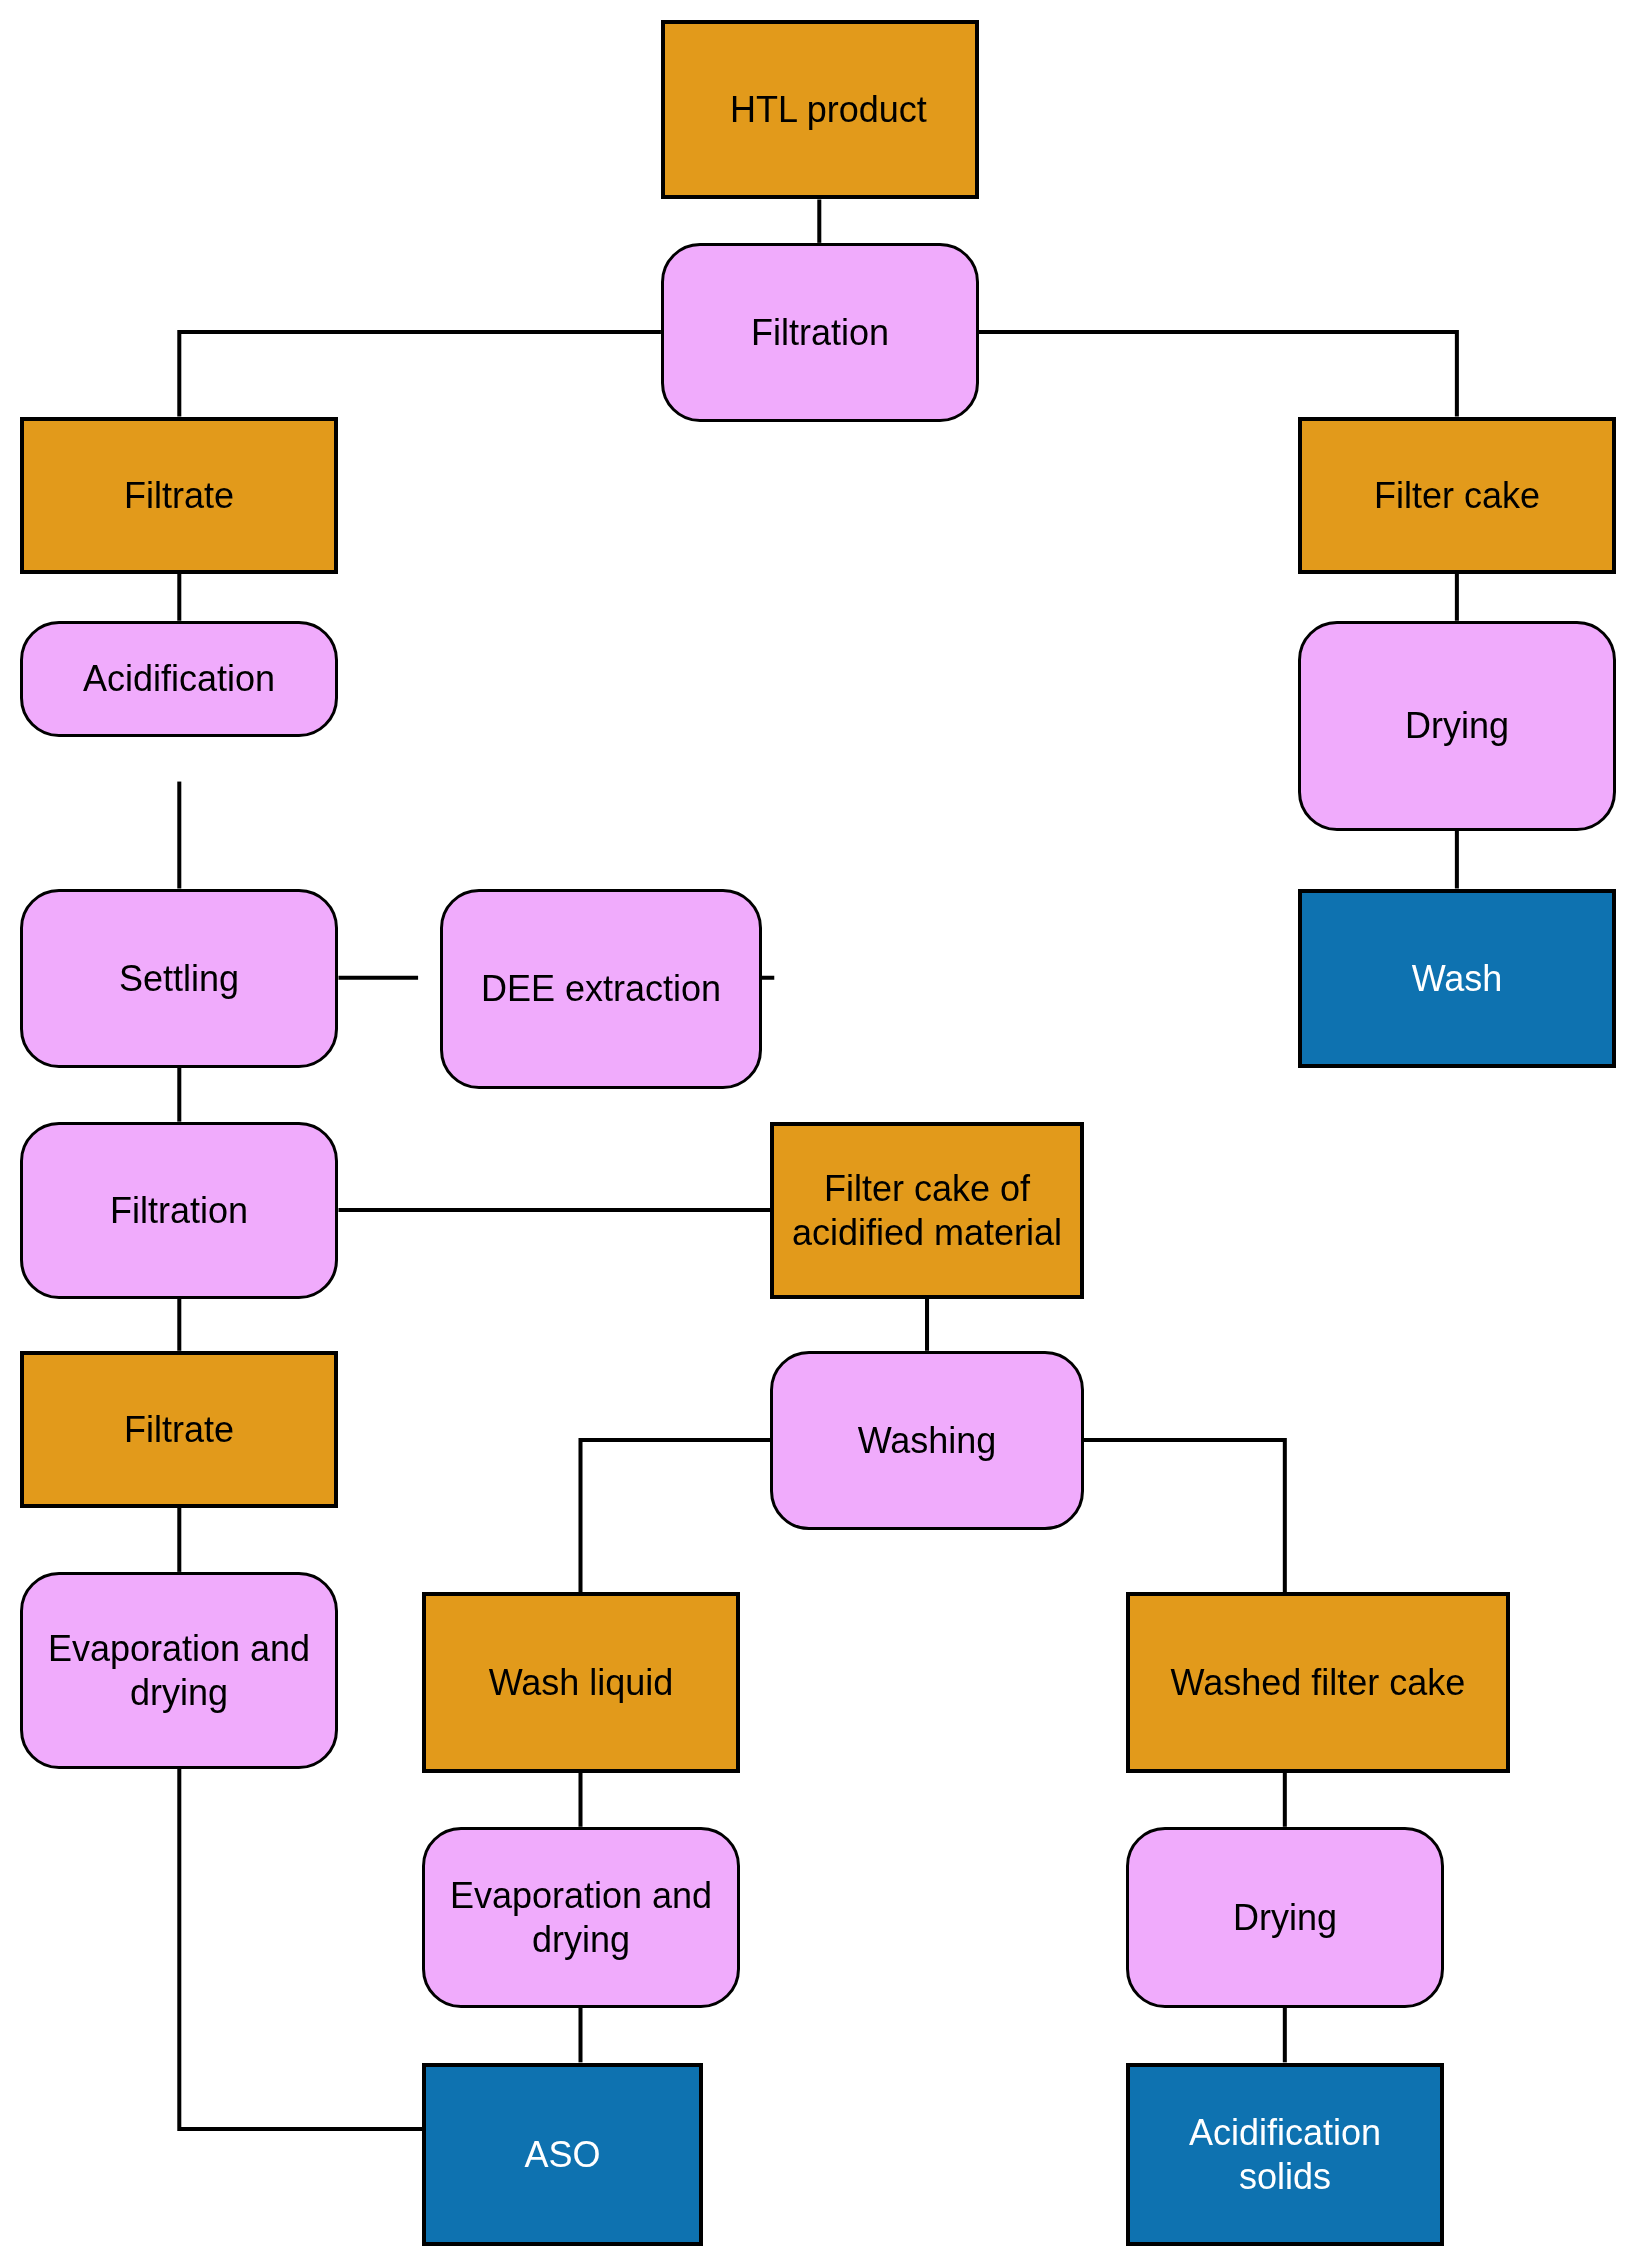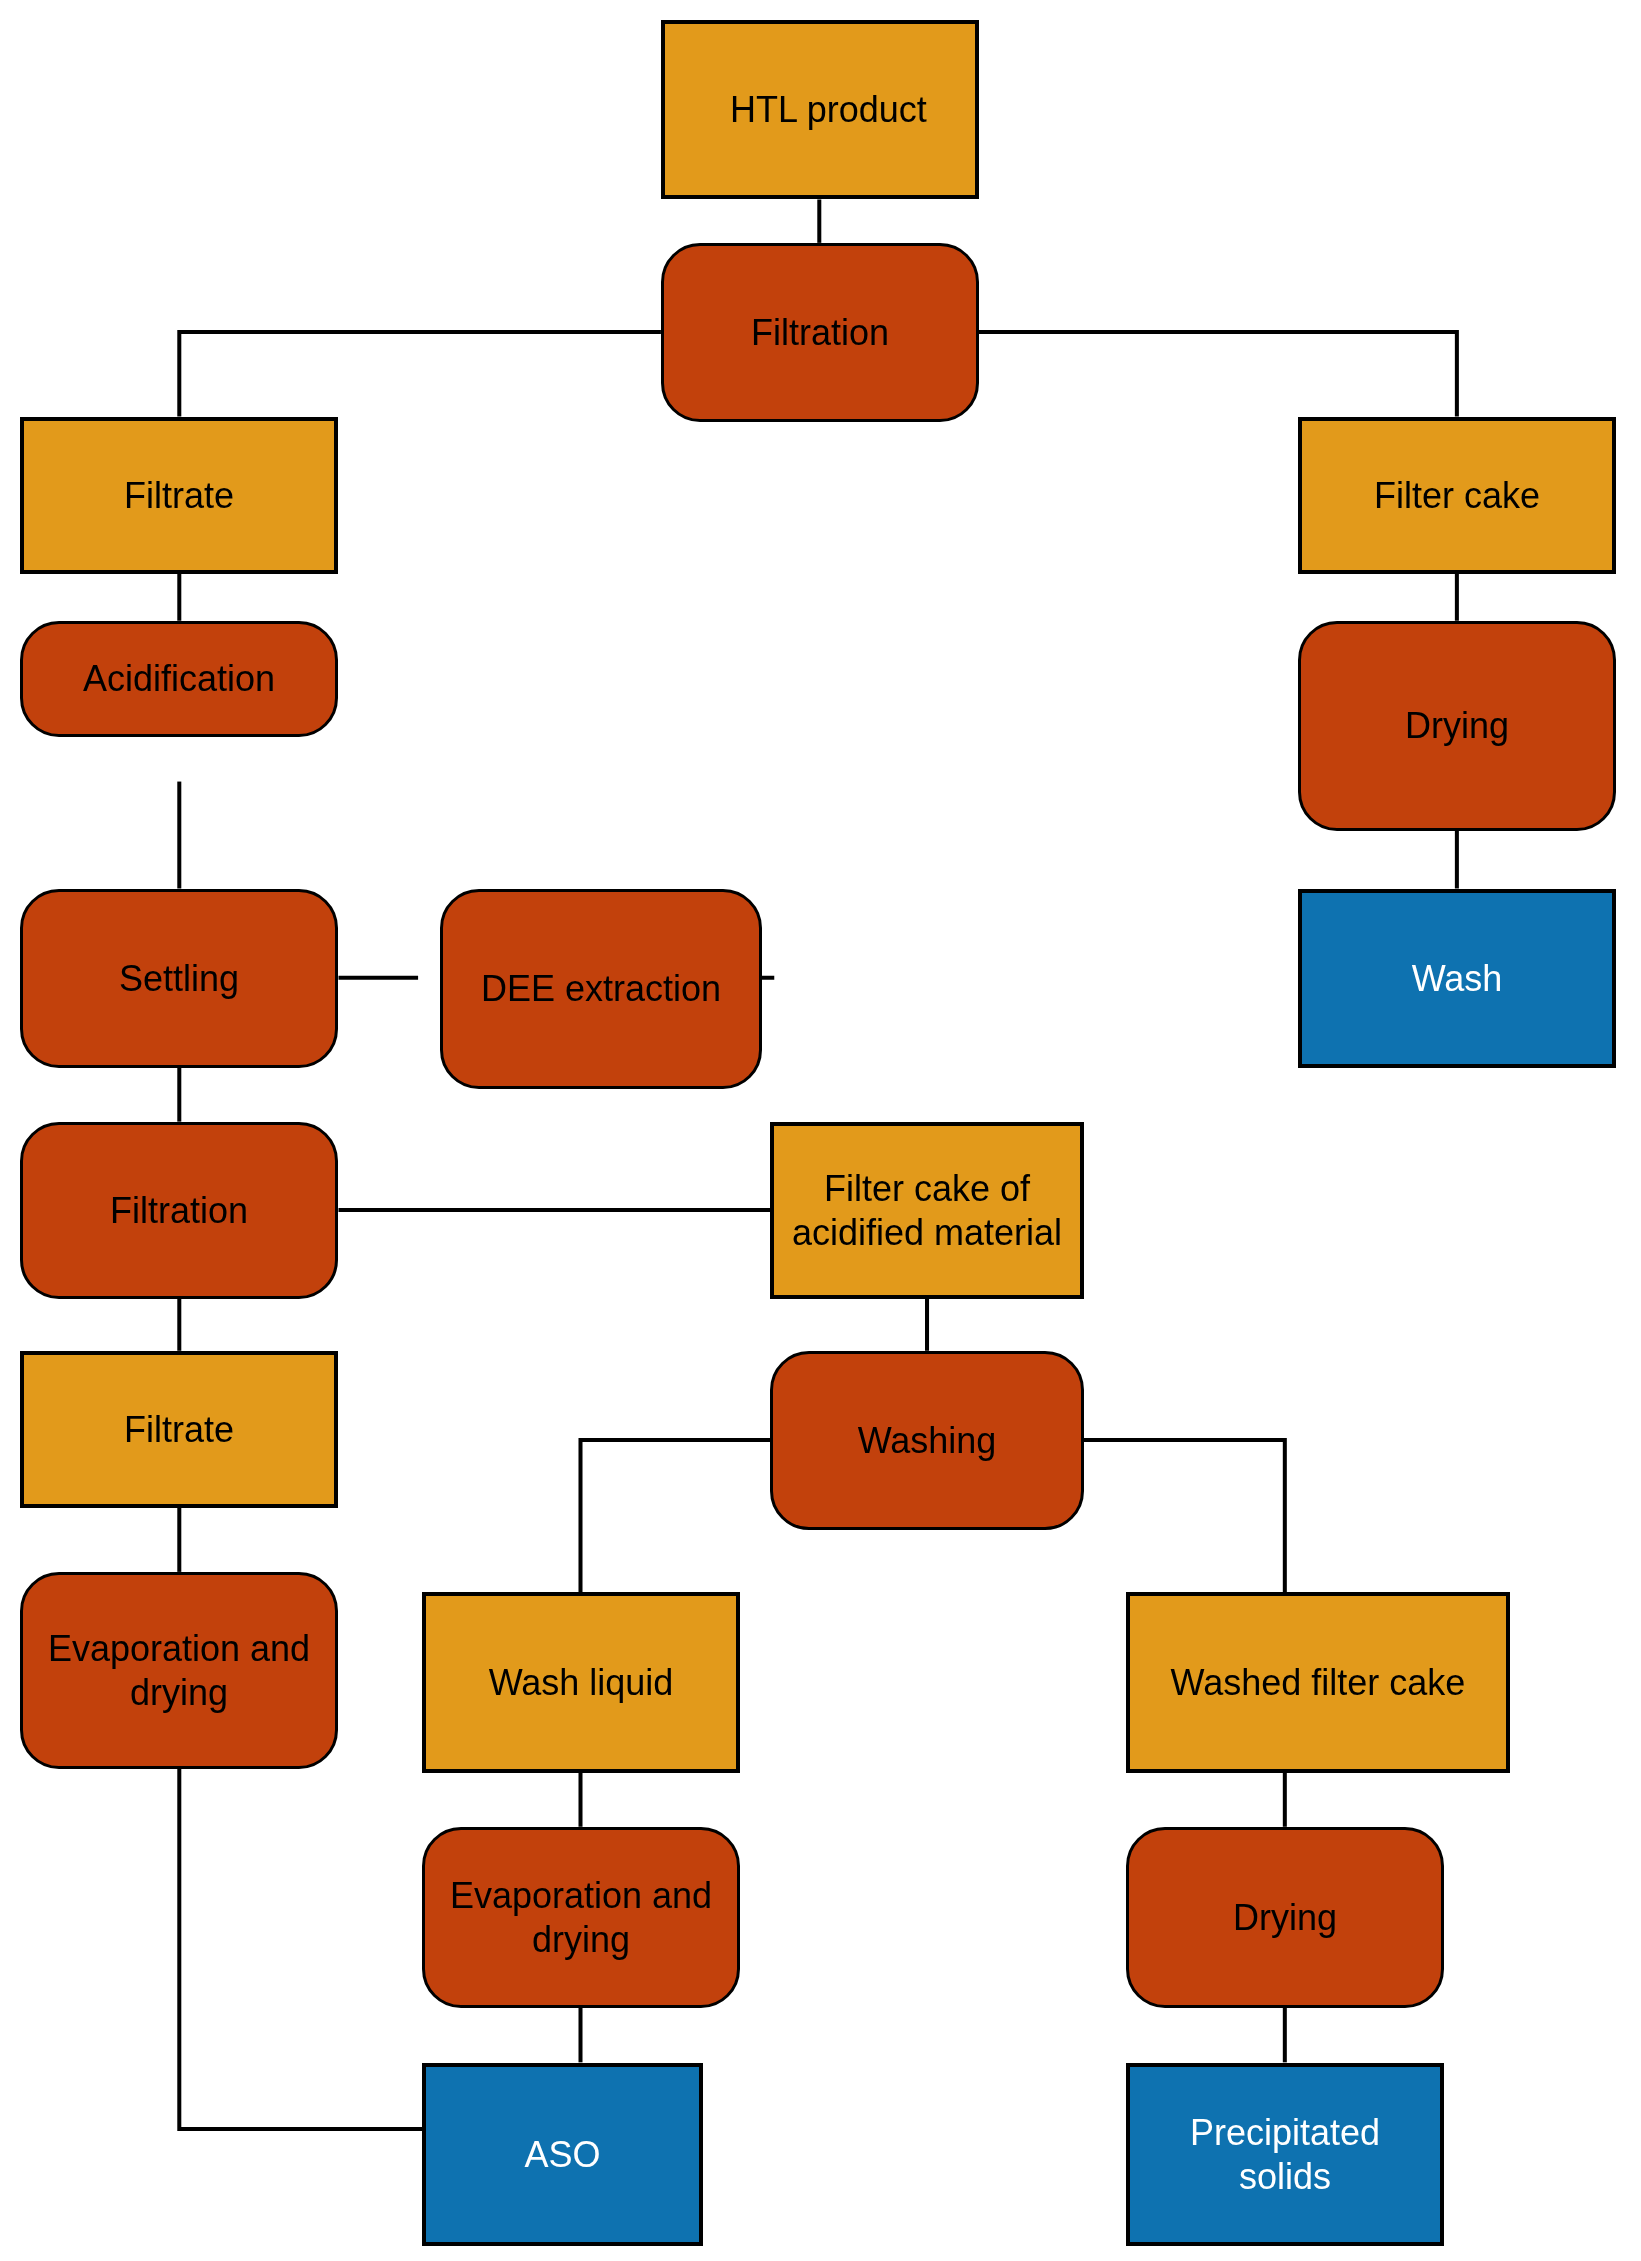--- a/index.html
+++ b/index.html
@@ -36,21 +36,21 @@
     font-size: 36px;
     line-height: 1.22;
     padding: 3.2px 11.3px;
     color: #000000;
   }
   .stream {
     background: #E29A1B;
     border: 4px solid #000000;
   }
   .process {
-    background: #c2410c;
+    background: #f0abfc;
     border: 3.2px solid #000000;
     border-radius: 39px;
   }
   .product {
     background: #0E72B0;
     border: 4px solid #000000;
     color: #ffffff;
   }
   
   #n-htl-product            { left: 661px;  top: 20px;   width: 318px; height: 179px; padding-left: 28px; }
@@ -116,16 +116,16 @@
   <div class="node process" id="n-filtration-2">Filtration</div>
   <div class="node stream" id="n-filter-cake-acidified">Filter cake of acidified material</div>
   <div class="node stream" id="n-filtrate-2">Filtrate</div>
   <div class="node process" id="n-washing">Washing</div>
   <div class="node process" id="n-evaporation-drying-1">Evaporation and drying</div>
   <div class="node stream" id="n-wash-liquid">Wash liquid</div>
   <div class="node stream" id="n-washed-filter-cake">Washed filter cake</div>
   <div class="node process" id="n-evaporation-drying-2">Evaporation and drying</div>
   <div class="node process" id="n-drying-2">Drying</div>
   <div class="node product" id="n-aso">ASO</div>
-  <div class="node product" id="n-precipitated-solids">Precipitated solids</div>
+  <div class="node product" id="n-precipitated-solids">Acidification solids</div>
 
 </div>
 
 
 </body></html>

